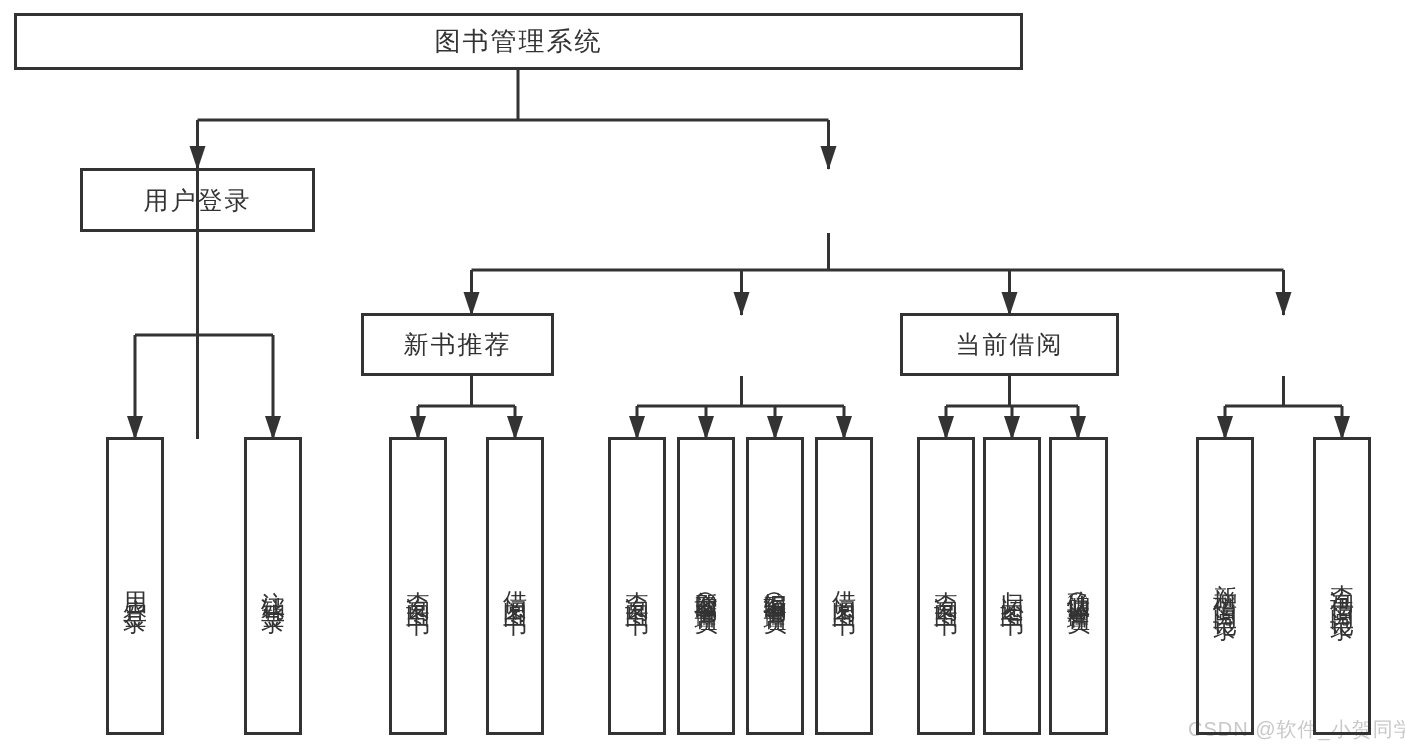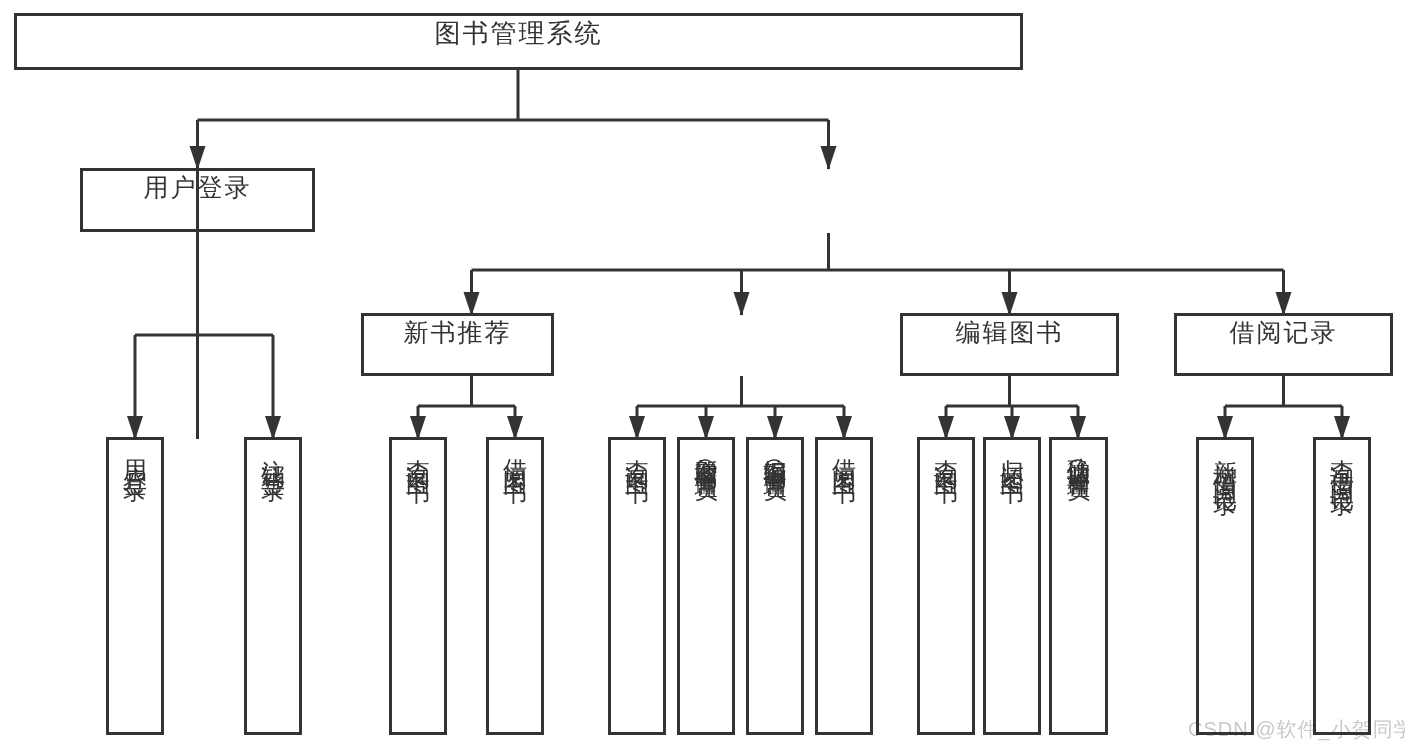--- a/index.html
+++ b/index.html
@@ -16,20 +16,21 @@
     left: 0; top: 0;
     z-index: 2;
   }
   .box {
     position: absolute;
     box-sizing: border-box;
     border: 3px solid #333333;
     background: transparent;
     color: #333333;
     display: flex;
+    align-items: center;
     justify-content: center;
     z-index: 3;
   }
   .hlabel {
     font-size: 25px;
     letter-spacing: 2px;
     white-space: nowrap;
   }
   .root .hlabel { font-size: 26px; }
   .vtext {
@@ -97,24 +98,21 @@
   </div>
 
   <div class="box" style="left:80px; top:168px; width:235px; height:64px;">
     <span class="hlabel">用户登录</span>
   </div>
 
   <div class="box" style="left:361px; top:313px; width:193px; height:63px;">
     <span class="hlabel">新书推荐</span>
   </div>
   <div class="box" style="left:900px; top:313px; width:219px; height:63px;">
-    <span class="hlabel">编辑图书</span>
-  </div>
-  <div class="box" style="left:1174px; top:313px; width:219px; height:63px;">
-    <span class="hlabel">借阅记录</span>
+    <span class="hlabel">当前借阅</span>
   </div>
 
   <div class="box" style="left:106px; top:437px; width:58px; height:298px;">
     <span class="vtext">用户登录</span>
   </div>
   <div class="box" style="left:244px; top:437px; width:58px; height:298px;">
     <span class="vtext">注销登录</span>
   </div>
 
   <div class="box" style="left:389px; top:437px; width:58px; height:298px;">

